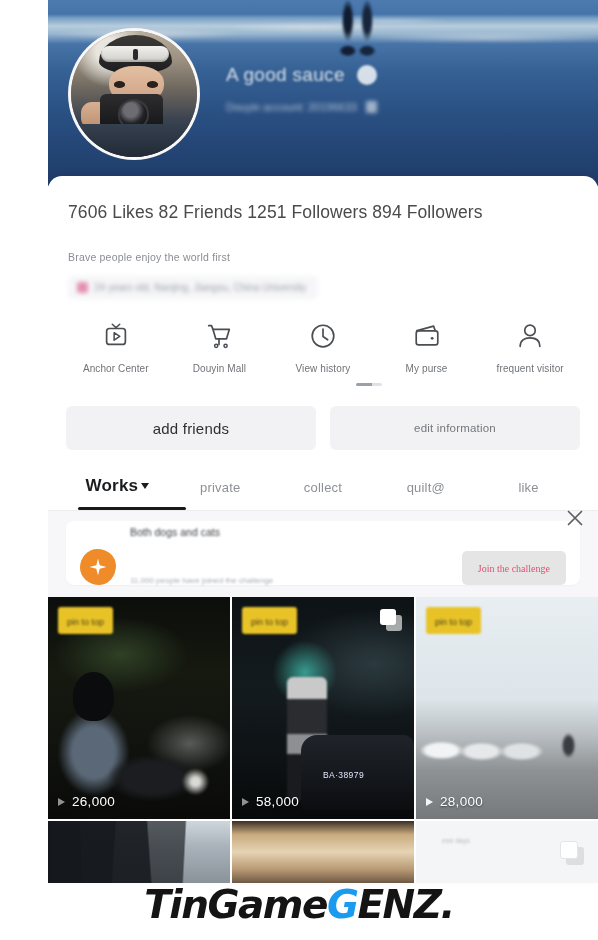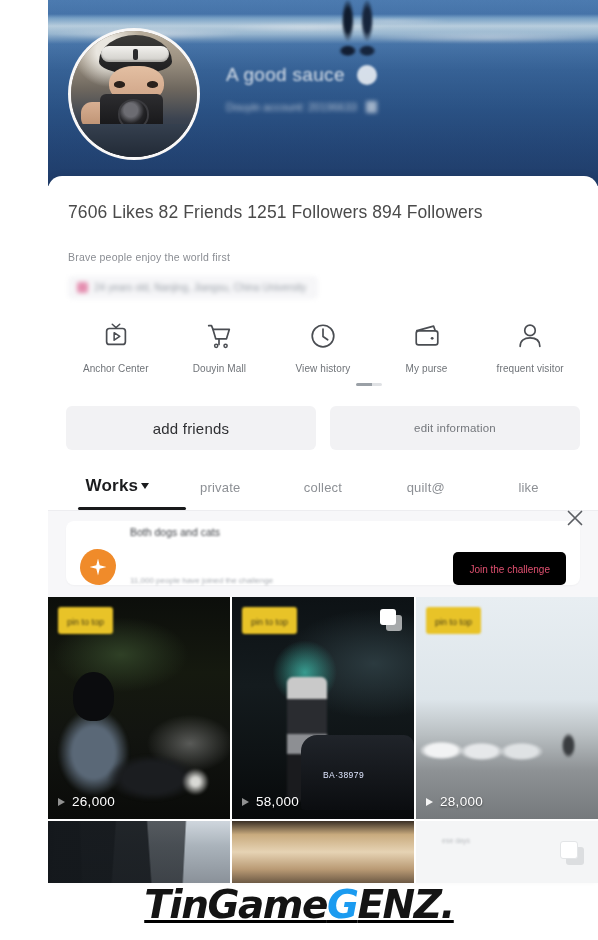--- a/index.html
+++ b/index.html
@@ -258,23 +258,23 @@
     filter: blur(.5px);
   }
   .ban-spark {
     width: 17px; height: 17px; background: #fff;
     clip-path: polygon(50% 0%, 60% 40%, 100% 50%, 60% 60%, 50% 100%, 40% 60%, 0% 50%, 40% 40%);
   }
   .ban-txt { margin-left: 14px; flex: 1; filter: blur(.9px); }
   .ban-t1 { font-size: 10.5px; color: #3c3f44; margin-bottom: 10px; }
   .ban-t2 { font-size: 8px; color: #a7abb1; margin-top: 38px; }
   .ban-btn {
-    background: #000000; border: none; cursor: pointer;
+    background: #e5e5e5; border: none; cursor: pointer;
     border-radius: 5px; padding: 9px 16px;
-    font-family: Liberation Sans, sans-serif; filter: blur(.7px);
+    font-family: Liberation Serif, serif; filter: blur(.7px);
   }
   .ban-btn span { font-size: 10px; color: #e05070; white-space: nowrap; }
   .ban-close {
     position: absolute; right: -6px; top: -14px;
     width: 22px; height: 22px; cursor: pointer;
   }
 
   
   .grid { display: flex; flex-wrap: wrap; gap: 2px; background:#fff; }
   .cell {
@@ -412,21 +412,20 @@
   
   .watermark {
     position: absolute; left: 50%; top: 882px;
     transform: translateX(-50%);
     display: flex; align-items: baseline;
     font-family: "DejaVu Sans", sans-serif;
     font-weight: bold; font-style: italic;
     font-size: 39px; letter-spacing: -1.5px;
     z-index: 40;
     white-space: nowrap;
-    text-decoration: underline;
   }
   .wm-a { color: #141414; text-shadow: 2px 2px 0 rgba(255,255,255,.85); }
   .wm-b { color: #1b9bf0; text-shadow: 2px 2px 0 rgba(255,255,255,.85); }
   .wm-c { color: #141414; text-shadow: 2px 2px 0 rgba(255,255,255,.85); }
 </style>
 </head>
 <body>
 
 <div id="app">
   <div class="phone">

